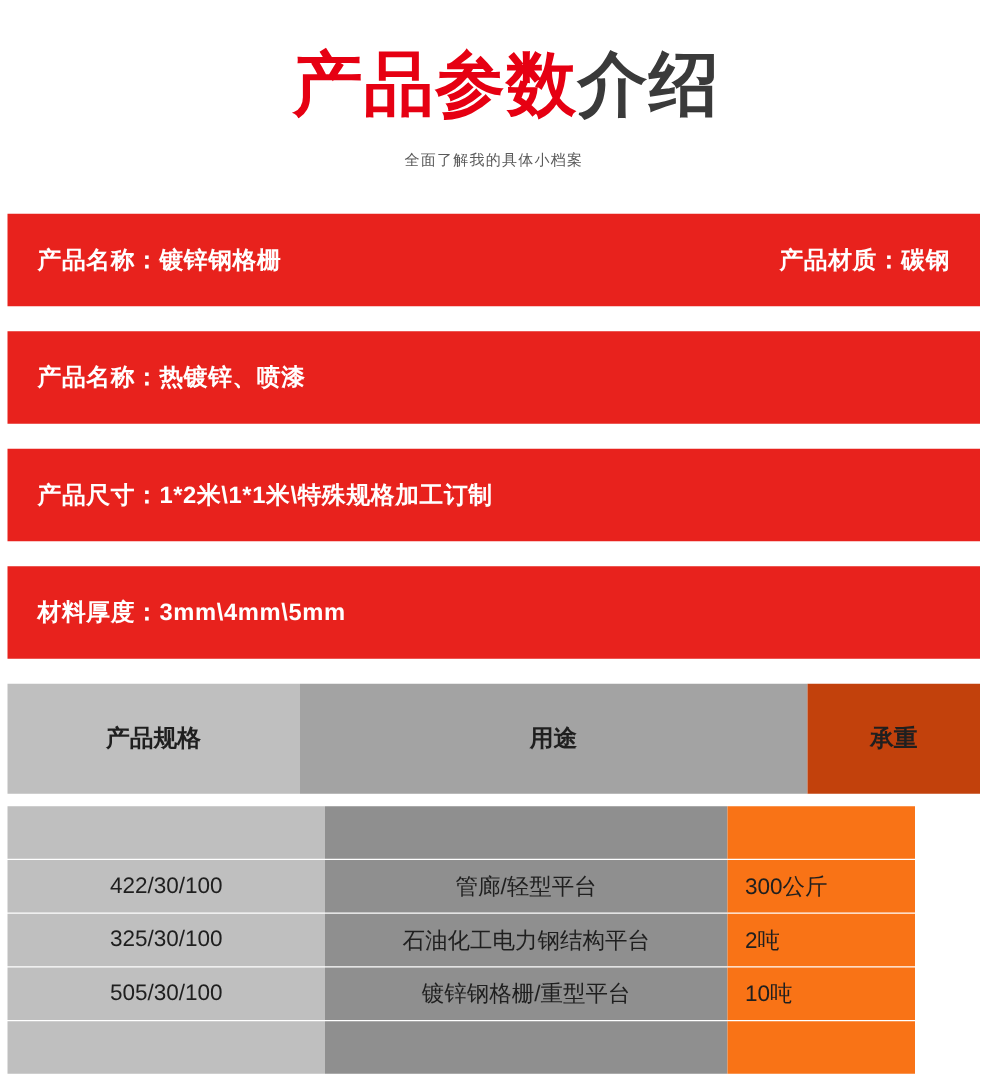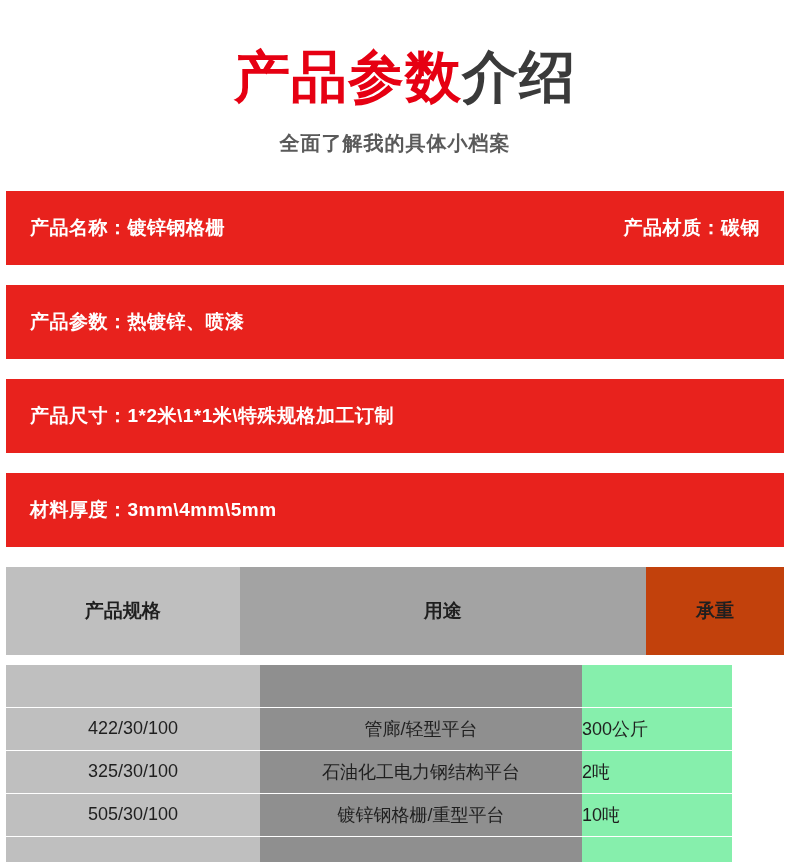--- a/index.html
+++ b/index.html
@@ -24,32 +24,31 @@
   .header {
     padding-top: 34px;
     text-align: center;
   }
   .title {
     font-size: 56px;
     font-weight: bold;
     line-height: 1.1;
     letter-spacing: 1px;
     color: #3a3a3a;
-    margin: 12px;
+    margin: 2px;
     padding-left: 20px;
   }
   .title .red {
     color: #e60012;
   }
   .subtitle {
     margin-top: 22px;
-    font-size: 20px;
+    font-size: 12px;
     color: #5a5a5a;
     letter-spacing: 1px;
-    font-weight: bold;
   }
 
   
   .specs {
     margin-top: 34px;
     padding: 0 6px;
   }
   .spec-row {
     background: #e8221d;
     color: #ffffff;
@@ -122,22 +121,23 @@
     background: #bfbfbf;
     justify-content: center;
   }
   .td.c2 {
     width: 322px;
     background: #8f8f8f;
     justify-content: center;
   }
   .td.c3 {
     width: 150px;
-    background: #86efac;
+    background: #f97316;
     justify-content: flex-start;
+    padding-left: 14px;
   }
   .row-sep {
     height: 1px;
     background: #ffffff;
     width: 778px;
   }
 </style>
 </head>
 <body>
 
@@ -147,21 +147,21 @@
     <div class="title"><span class="red">产品参数</span><span class="dark">介绍</span></div>
     <div class="subtitle">全面了解我的具体小档案</div>
   </div>
 
   <div class="specs">
     <div class="spec-row">
       <div class="spec-left">产品名称：镀锌钢格栅</div>
       <div class="spec-right">产品材质：碳钢</div>
     </div>
     <div class="spec-row">
-      <div class="spec-left">产品参数：热镀锌、喷漆</div>
+      <div class="spec-left">产品名称：热镀锌、喷漆</div>
       <div class="spec-right"></div>
     </div>
     <div class="spec-row">
       <div class="spec-left">产品尺寸：1*2米\1*1米\特殊规格加工订制</div>
       <div class="spec-right"></div>
     </div>
     <div class="spec-row">
       <div class="spec-left">材料厚度：3mm\4mm\5mm</div>
       <div class="spec-right"></div>
     </div>

